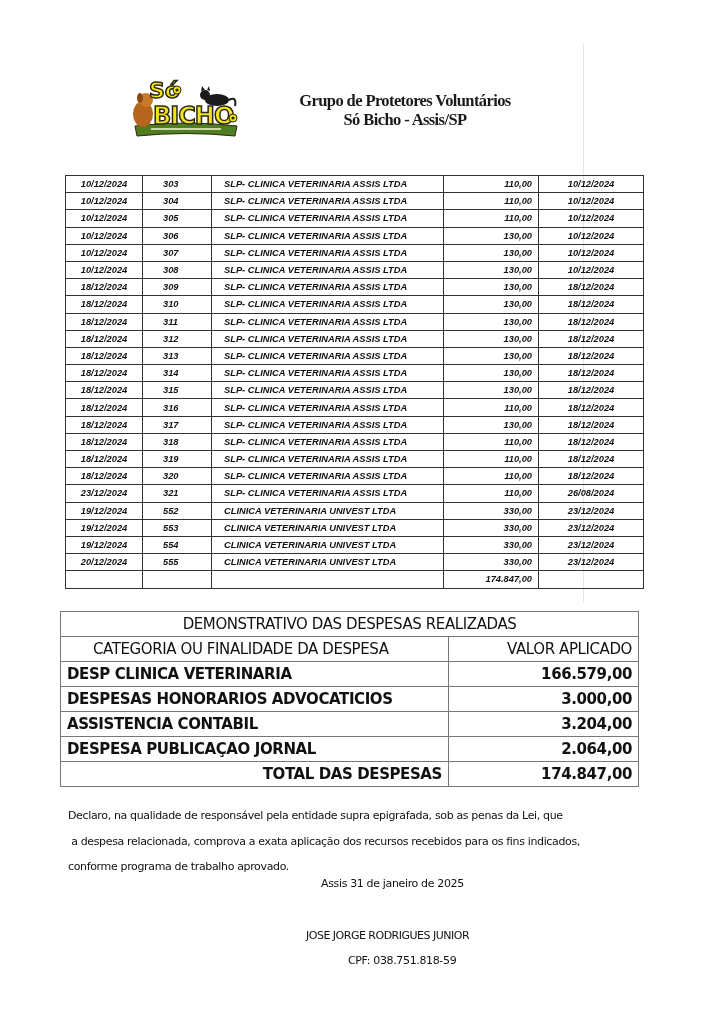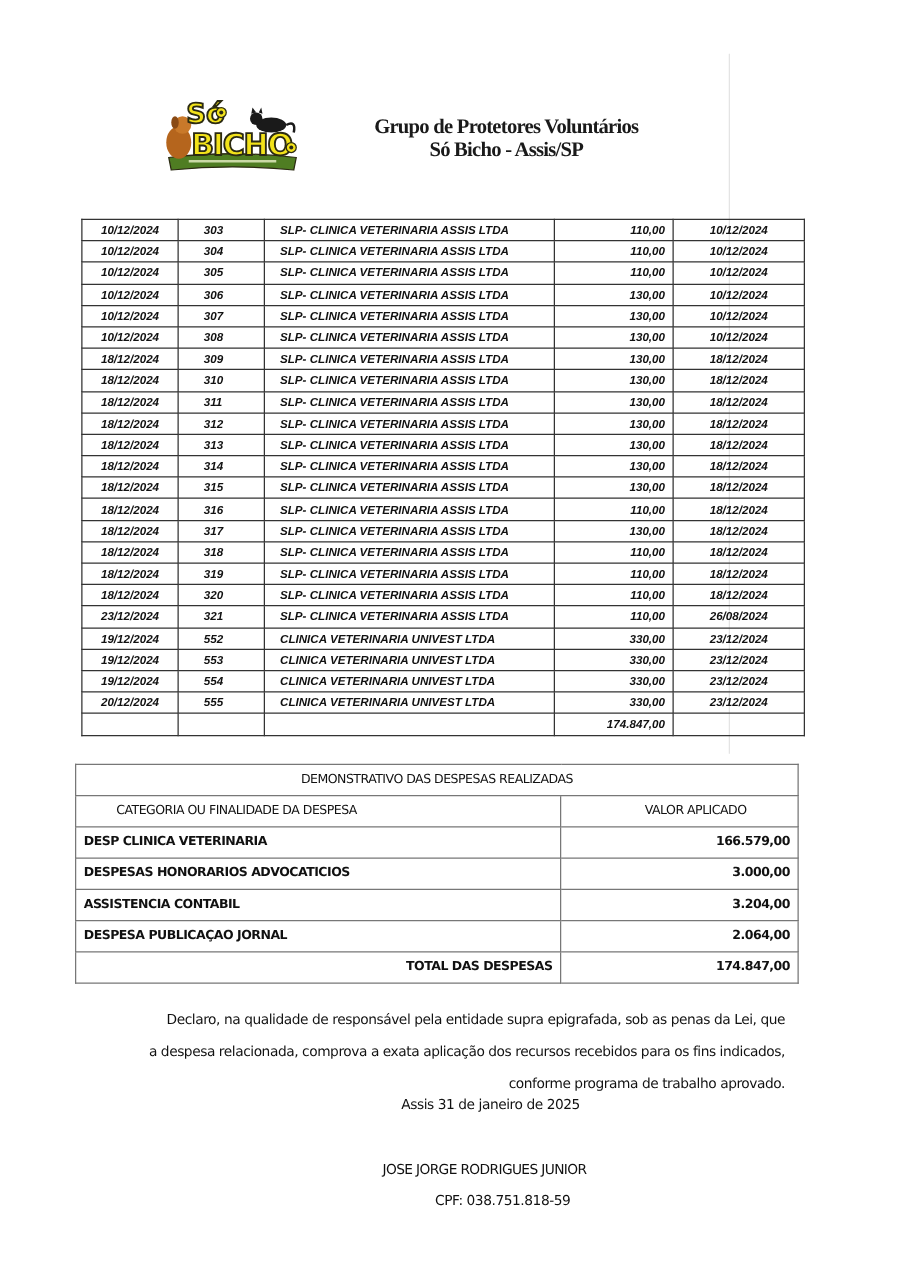--- a/index.html
+++ b/index.html
@@ -15,30 +15,30 @@
   table.main td { border: 1.5px solid #333; height: 16.2px; padding: 0 6px; font-size: 9.3px; font-weight: bold; white-space: nowrap; overflow: hidden; line-height: 16px; }
   table.main col.c1 { width: 77px; } table.main col.c2 { width: 69px; } table.main col.c3 { width: 232px; } table.main col.c4 { width: 95px; } table.main col.c5 { width: 105px; }
   table.main td.date { text-align: center; }
   table.main td.num { text-align: left; padding-left: 20px; }
   table.main td.desc { text-align: left; padding-left: 12px; }
   table.main td.val { text-align: right; padding-right: 6px; }
   table.main td.pay { text-align: center; }
 
   table.summary { position: absolute; left: 60px; top: 611px; border-collapse: collapse; table-layout: fixed; width: 578px; font-family: "DejaVu Sans", sans-serif; }
   table.summary col.s1 { width: 388px; } table.summary col.s2 { width: 190px; }
-  table.summary td { border: 1px solid #777; height: 24px; padding: 0 6px; font-size: 10px; line-height: 24px; white-space: nowrap; letter-spacing: -0.4px; }
+  table.summary td { border: 1px solid #777; height: 24px; padding: 0 6px; font-size: 15px; line-height: 24px; white-space: nowrap; letter-spacing: -0.4px; }
   table.summary td.title-cell { text-align: center; font-weight: normal; height: 23px; }
   table.summary td.hdr { font-weight: normal; padding-left: 32px; }
-  table.summary td.hdr-val { text-align: center; }
+  table.summary td.hdr-val { text-align: right; }
   table.summary td.cat { font-weight: bold; }
   table.summary td.amt { font-weight: bold; text-align: right; padding-left: 28px; }
   table.summary td.total-label { font-weight: bold; text-align: right; }
 
   .decl { position: absolute; left: 68px; top: 803px; width: 560px; font-family: "DejaVu Sans", sans-serif; font-size: 11px; line-height: 25.5px; letter-spacing: -0.35px; color: #111; }
-  .decl div { white-space: nowrap; text-align: right; }
+  .decl div { white-space: nowrap; }
   .place-date { position: absolute; left: 321px; top: 877px; font-family: "DejaVu Sans", sans-serif; font-size: 11px; letter-spacing: -0.35px; white-space: nowrap; }
   .signer { position: absolute; left: 306px; top: 929px; font-family: "DejaVu Sans", sans-serif; font-size: 11px; letter-spacing: -0.5px; white-space: nowrap; }
   .cpf { position: absolute; left: 348px; top: 954px; font-family: "DejaVu Sans", sans-serif; font-size: 11px; letter-spacing: -0.35px; white-space: nowrap; }
 </style>
 </head>
 <body>
 
 <div class="vline"></div>
 
 <div class="header">

